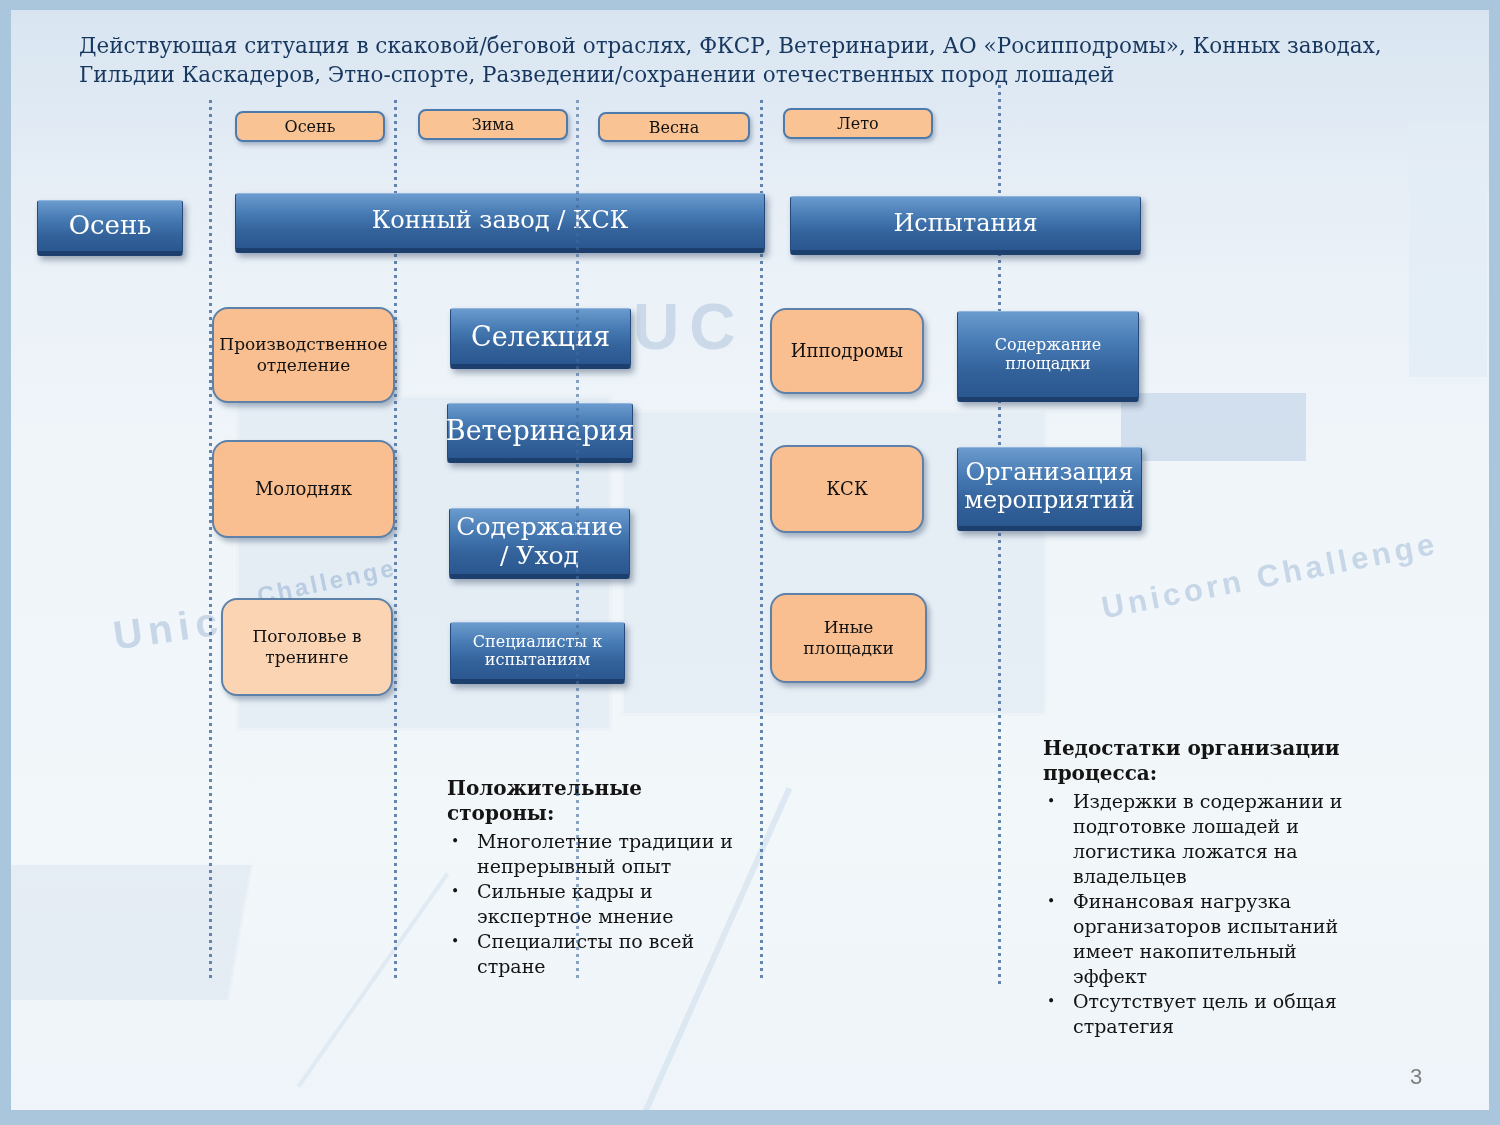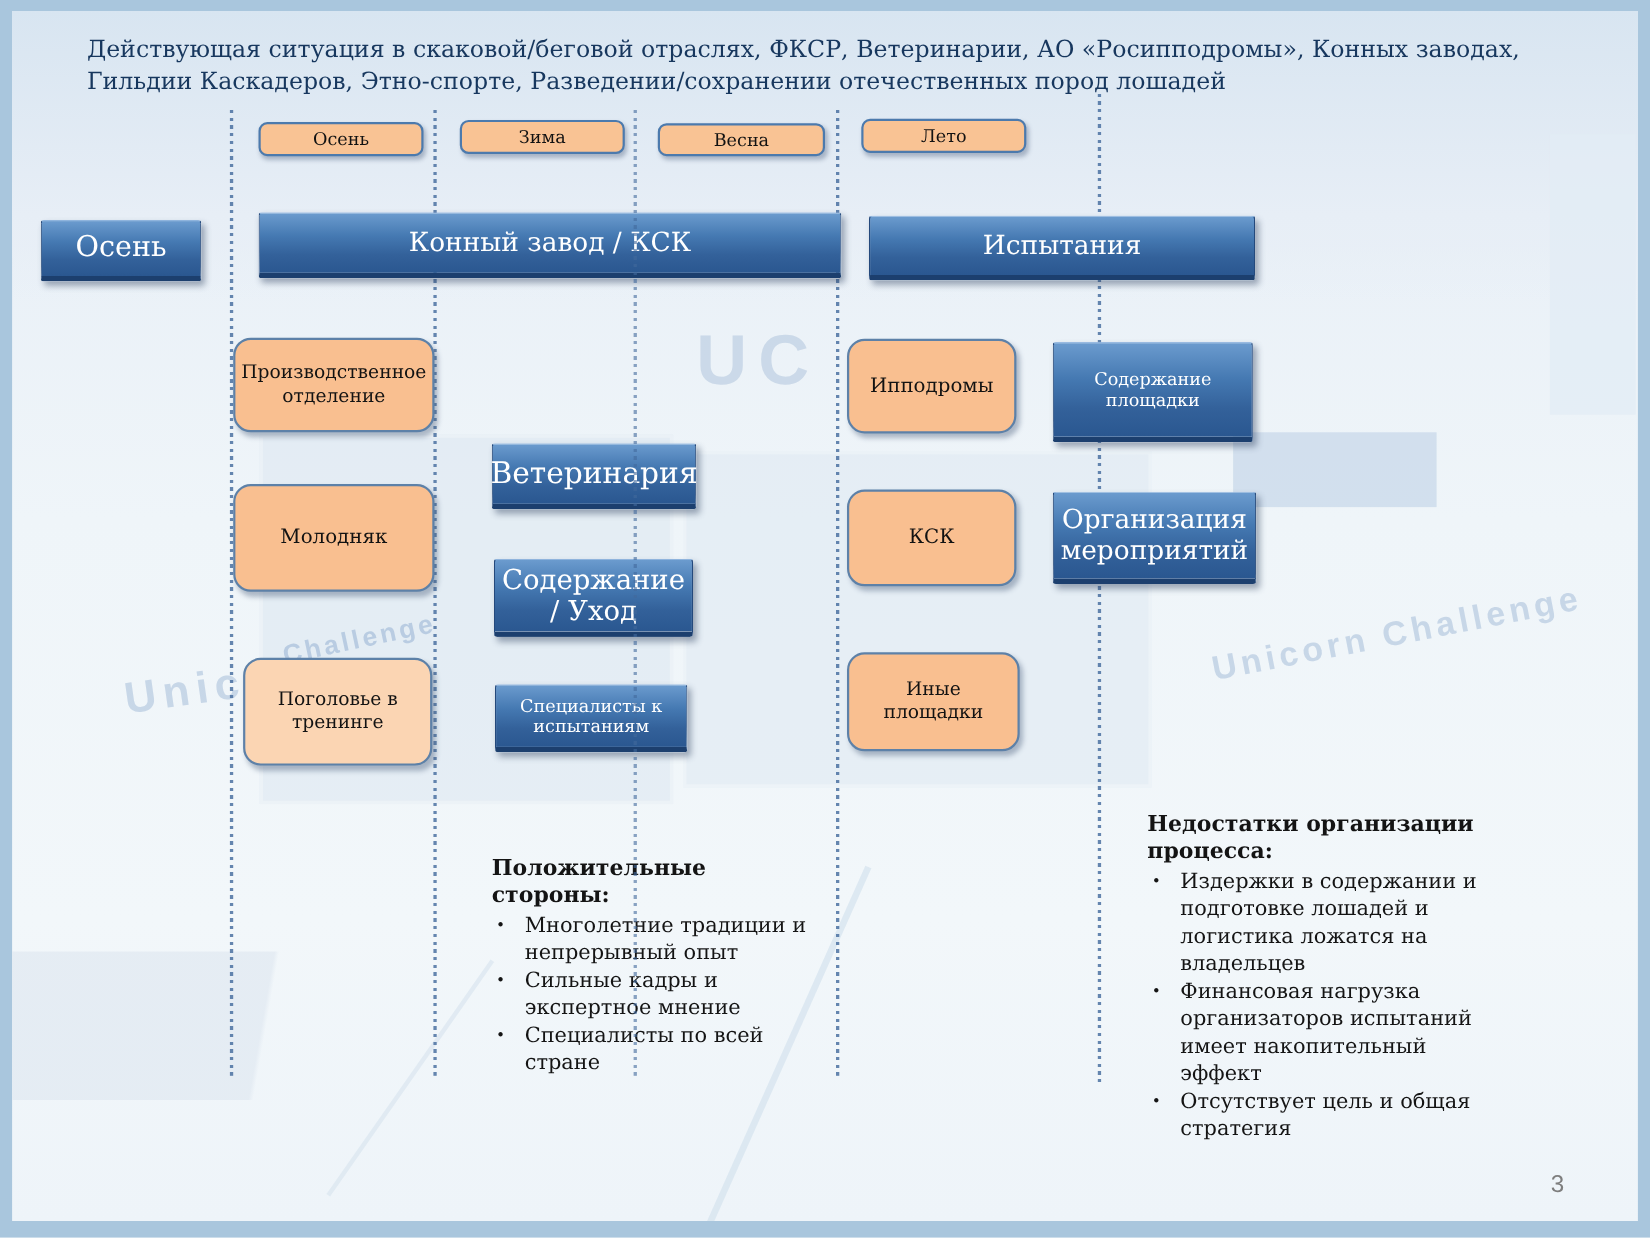--- a/index.html
+++ b/index.html
@@ -100,30 +100,33 @@
     <div class="bbox" style="left:26px;top:190px;width:146px;height:56px;font-size:26px">
       <span>Осень</span>
       </div>
     <div class="bbox" style="left:224px;top:183px;width:530px;height:60px;font-size:24px">
       <span>Конный завод / КСК</span>
       </div>
     <div class="bbox" style="left:779px;top:186px;width:351px;height:59px;font-size:24px">
       <span>Испытания</span>
       </div>
 
-    <div class="obox" style="left:201px;top:297px;width:183px;height:86px;font-size:17px">
+    <div class="obox" style="left:201px;top:297px;width:183px;height:96px;font-size:17px">
       <span>Производственное отделение</span>
       </div>
     <div class="obox" style="left:201px;top:430px;width:183px;height:98px;font-size:18px">
       <span>Молодняк</span>
       </div>
     <div class="obox light" style="left:210px;top:588px;width:172px;height:98px;font-size:17px">
       <span>Поголовье в тренинге</span>
       </div>
 
+    <div class="bbox" style="left:439px;top:298px;width:181px;height:61px;font-size:27px">
+      <span>Селекция</span>
+      </div>
     <div class="bbox" style="left:436px;top:393px;width:186px;height:60px;font-size:27px">
       <span>Ветеринария</span>
       </div>
     <div class="bbox" style="left:438px;top:498px;width:181px;height:71px;font-size:25px">
       <span>Содержание / Уход</span>
       </div>
     <div class="bbox" style="left:439px;top:612px;width:175px;height:62px;font-size:16px">
       <span>Специалисты к испытаниям</span>
       </div>
 

